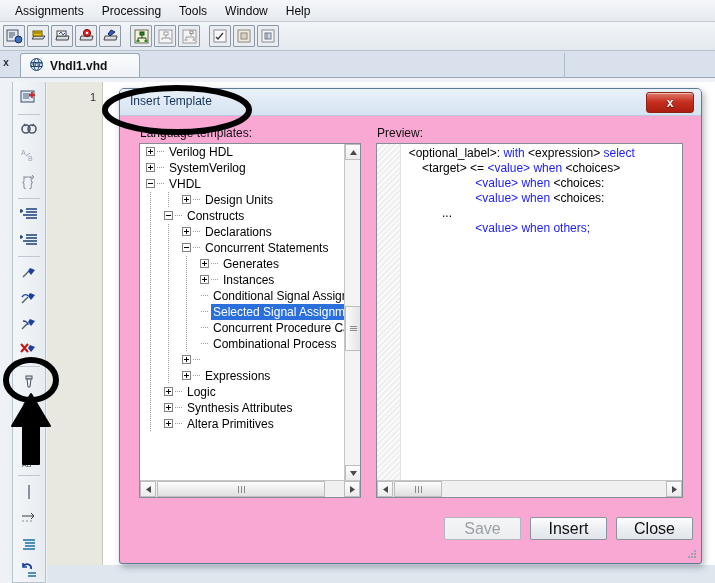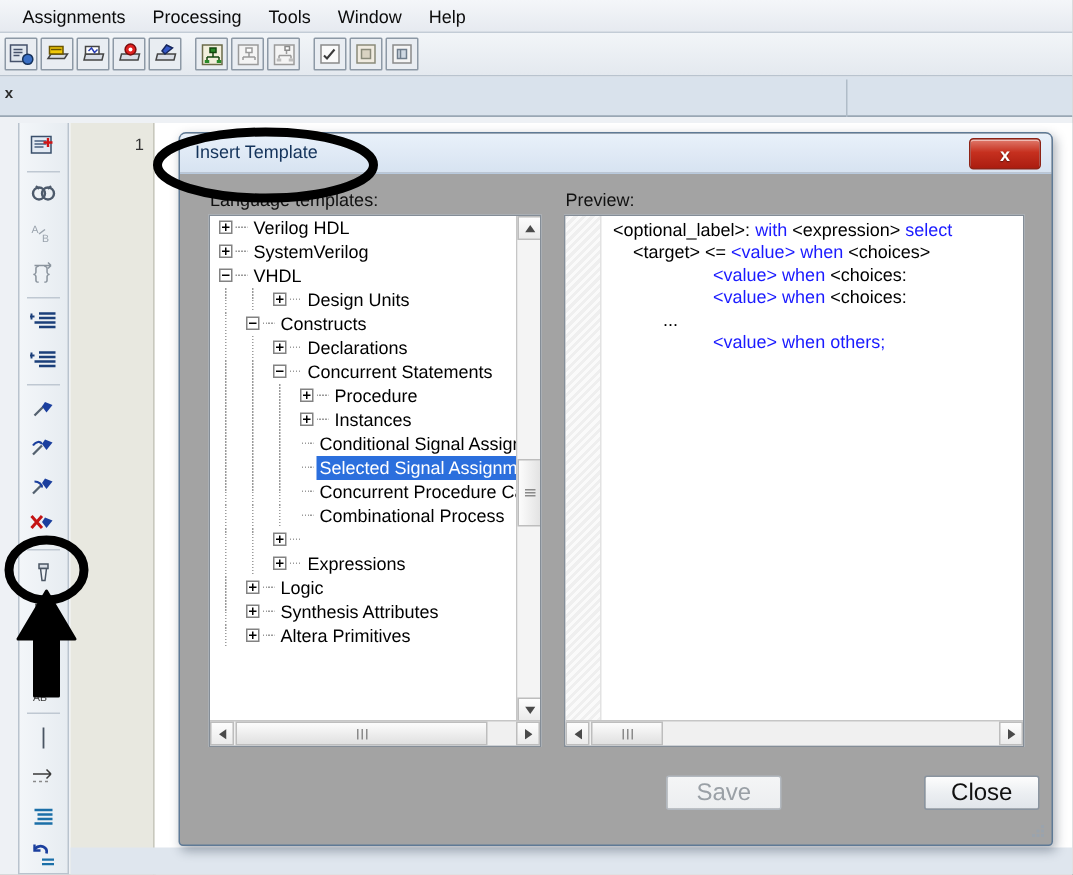--- a/index.html
+++ b/index.html
@@ -94,21 +94,21 @@
   .editorsurface{
     position:absolute;left:57px;top:0;right:0;bottom:0;background:#fff;
   }
   .editorbottom{
     position:absolute;left:47px;top:565px;width:668px;height:18px;background:#dfe6ee;
   }
 
   
   .dialog{
     position:absolute;left:119px;top:88px;width:583px;height:476px;
-    background:#a3a3a3;
+    background:#f9a8d4;
     border:1px solid #5f7a96;
     border-radius:5px 5px 3px 3px;
     box-shadow:2px 3px 7px rgba(20,35,55,.35);
     box-sizing:border-box;
     overflow:hidden;
   }
   .dlg-title{
     position:absolute;left:0;top:0;width:100%;height:27px;
     background:linear-gradient(#e9f1fa,#dfe9f5 55%,#d7e3f1);
     border-bottom:1px solid #b9cade;
@@ -340,20 +340,31 @@
       <svg width="17" height="17" viewBox="0 0 17 17">
         <rect x="2" y="2" width="12" height="12" fill="#f4f4f4" stroke="#8a8a8a"></rect>
         <rect x="5" y="5" width="6" height="6" fill="#cfd8e2" stroke="#6f7d8c"></rect>
         <path d="M7 5v6" stroke="#6f7d8c"></path>
       </svg>
     </div>
   </div>
 
   <div class="tabstrip"></div>
   <div class="leftx">x</div>
+  <div class="doctab">
+    <span>
+      <svg width="15" height="15" viewBox="0 0 15 15">
+        <circle cx="7.5" cy="7.5" r="6" fill="#dfeaf7" stroke="#2b4f82"></circle>
+        <ellipse cx="7.5" cy="7.5" rx="2.6" ry="6" fill="none" stroke="#2b4f82"></ellipse>
+        <path d="M1.7 5.5h11.6M1.7 9.5h11.6" stroke="#2b4f82"></path>
+        <text x="7.5" y="10" font-size="7" text-anchor="middle" fill="#14325e" font-family="'Liberation Sans',sans-serif">abc</text>
+      </svg>
+    </span>
+    <span class="label">Vhdl1.vhd</span>
+  </div>
   <div class="tabline"></div>
   <div class="tabright"></div>
 
   <div class="editor">
     <div class="gutter">
       <div class="lineno">1</div>
     </div>
     <div class="editorsurface"></div>
   </div>
   <div class="editorbottom"></div>
@@ -533,21 +544,21 @@
               <span class="pm" style="left: 42px;"></span>
               <span class="dots" style="left: 53px;"></span>
               <span class="tx" style="left: 65px;">Concurrent Statements</span>
             </div>
             <div class="trow">
               <span class="vline" style="left: 10px;"></span>
               <span class="vline" style="left: 28px;"></span>
               <span class="vline" style="left: 46px;"></span>
               <span class="pm plus" style="left: 60px;"></span>
               <span class="dots" style="left: 71px;"></span>
-              <span class="tx" style="left: 83px;">Procedure</span>
+              <span class="tx" style="left: 83px;">Generates</span>
             </div>
             <div class="trow">
               <span class="vline" style="left: 10px;"></span>
               <span class="vline" style="left: 28px;"></span>
               <span class="vline" style="left: 46px;"></span>
               <span class="pm plus" style="left: 60px;"></span>
               <span class="dots" style="left: 71px;"></span>
               <span class="tx" style="left: 83px;">Instances</span>
             </div>
             <div class="trow">
@@ -675,20 +686,21 @@
           </div>
           <div class="sbar-arrow" style="position:absolute;right:0;top:0;">
             <svg width="5" height="7" viewBox="0 0 5 7">
                 <path d="M0 0v7l5-3.5z" fill="#4a4a4a"></path>
               </svg>
           </div>
         </div>
       </div>
 
       <div class="dbtn disabled" id="btn-save">Save</div>
+      <div class="dbtn" id="btn-insert">Insert</div>
       <div class="dbtn" id="btn-close">Close</div>
 
       <div class="resizegrip">
         <i style="left:8px;top:8px"></i>
           <i style="left:5px;top:8px"></i>
           <i style="left:8px;top:5px"></i>
         <i style="left:2px;top:8px"></i>
           <i style="left:5px;top:5px"></i>
           <i style="left:8px;top:2px"></i>
       </div>

